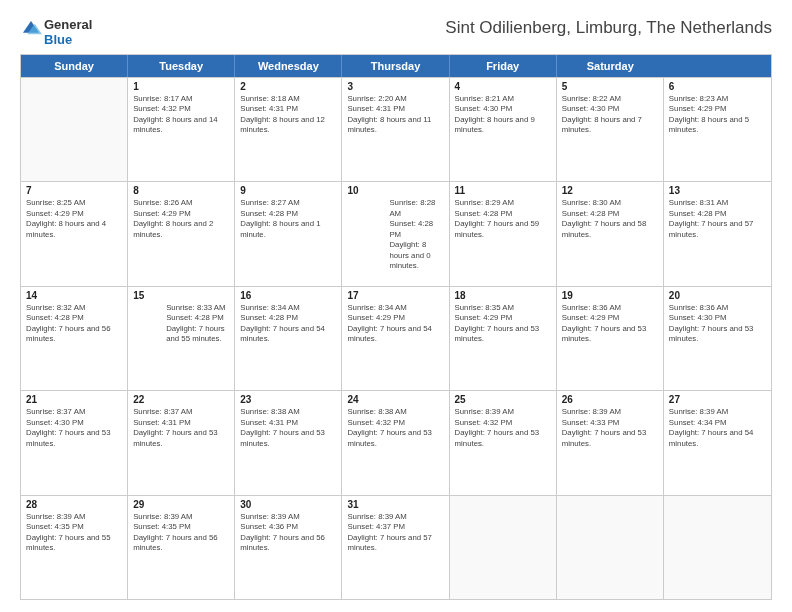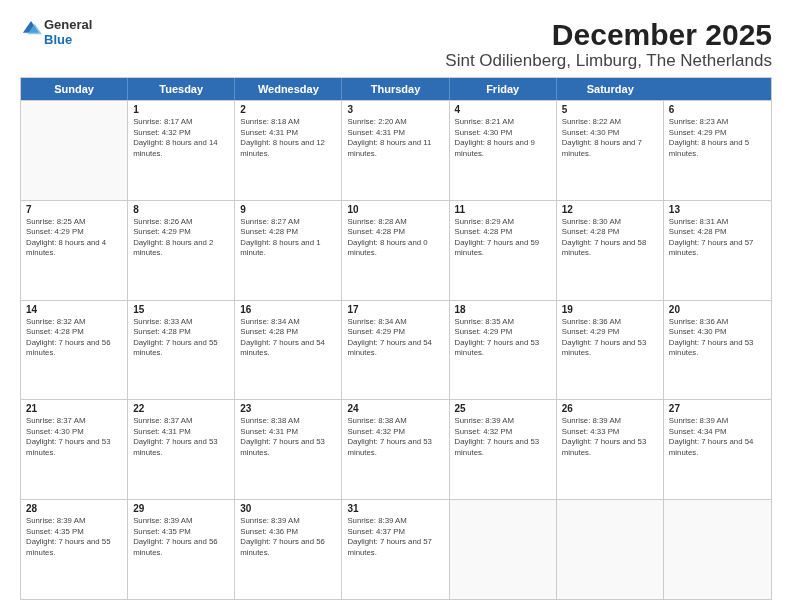--- a/index.html
+++ b/index.html
@@ -116,21 +116,20 @@
       <svg class="logo-icon" viewBox="0 0 30 30">
         <polygon points="15,4 26,20 4,20" fill="#2e6db4"></polygon>
         <polygon points="20,8 30,22 10,22" fill="#5ab4e5" opacity="0.7"></polygon>
       </svg>
       <div class="logo-text">
         <div class="general">General</div>
         <div class="blue">Blue</div>
       </div>
     </div>
     <div class="title-block">
-      <div class="month-title">December 2025</div>
       <div class="subtitle">Sint Odilienberg, Limburg, The Netherlands</div>
     </div>
   </div>
 
   <div class="calendar">
     <div class="cal-header">
     <div class="cal-header-cell">Sunday</div>
         <div class="cal-header-cell">Tuesday</div>
         <div class="cal-header-cell">Wednesday</div>
         <div class="cal-header-cell">Thursday</div>
@@ -191,21 +190,21 @@
 Daylight: 8 hours and 2 minutes.</div>
           </div>
           <div class="cal-cell">
             <div class="cell-date">9</div>
             <div class="cell-info" style="white-space: pre-line;">Sunrise: 8:27 AM
 Sunset: 4:28 PM
 Daylight: 8 hours and 1 minute.</div>
           </div>
           <div class="cal-cell">
             <div class="cell-date">10</div>
-            <div class="cell-info" style="white-space: pre-line;">Sunrise: 8:28 AM
+            <div class="cell-info" style="white-space: pre-line; margin-left: 42px;">Sunrise: 8:28 AM
 Sunset: 4:28 PM
 Daylight: 8 hours and 0 minutes.</div>
           </div>
           <div class="cal-cell">
             <div class="cell-date">11</div>
             <div class="cell-info" style="white-space: pre-line;">Sunrise: 8:29 AM
 Sunset: 4:28 PM
 Daylight: 7 hours and 59 minutes.</div>
           </div>
           <div class="cal-cell">
@@ -223,21 +222,21 @@
         </div>
         <div class="cal-row">
           <div class="cal-cell">
             <div class="cell-date">14</div>
             <div class="cell-info" style="white-space: pre-line;">Sunrise: 8:32 AM
 Sunset: 4:28 PM
 Daylight: 7 hours and 56 minutes.</div>
           </div>
           <div class="cal-cell">
             <div class="cell-date">15</div>
-            <div class="cell-info" style="white-space: pre-line;">Sunrise: 8:33 AM
+            <div class="cell-info" style="white-space: pre-line; margin-left: 33px;">Sunrise: 8:33 AM
 Sunset: 4:28 PM
 Daylight: 7 hours and 55 minutes.</div>
           </div>
           <div class="cal-cell">
             <div class="cell-date">16</div>
             <div class="cell-info" style="white-space: pre-line;">Sunrise: 8:34 AM
 Sunset: 4:28 PM
 Daylight: 7 hours and 54 minutes.</div>
           </div>
           <div class="cal-cell">

